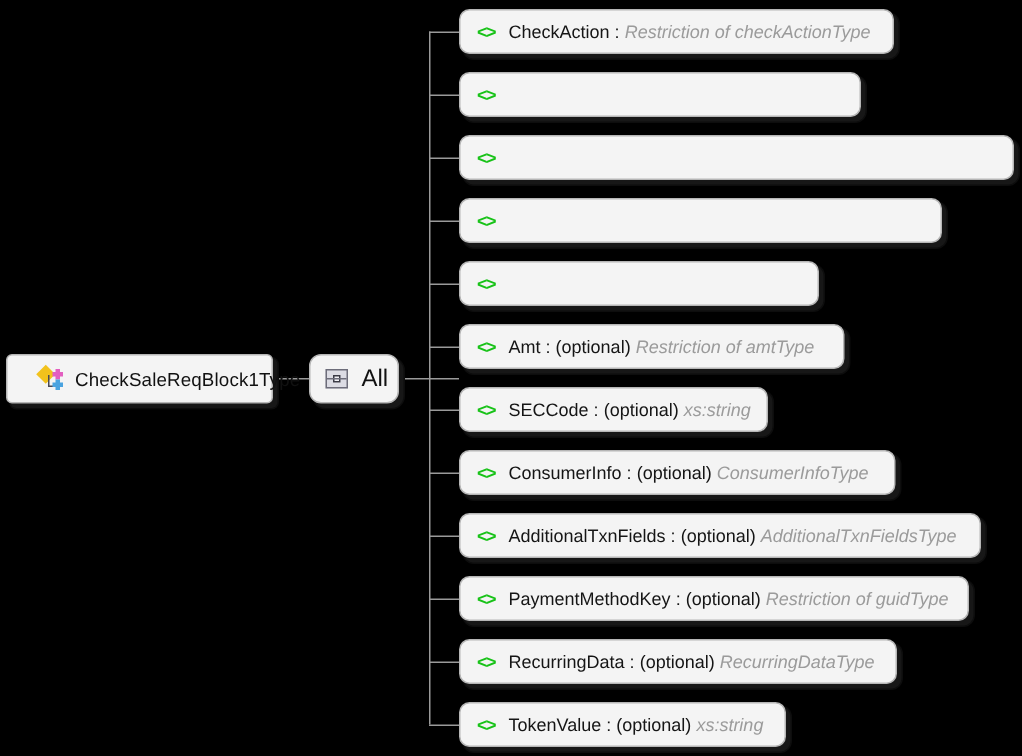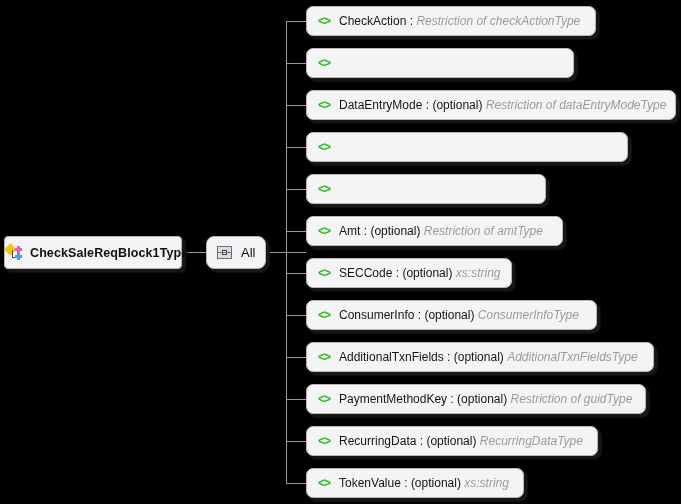--- a/index.html
+++ b/index.html
@@ -42,23 +42,22 @@
     white-space: nowrap;
     color: #1a1a1a;
   }
 
   
   .node-root {
     left: 4px;
     top: 236px;
     width: 178px;
     height: 33px;
-    padding-left: 1px;
+    padding-left: 21px;
     border-radius: 4px;
-    font-weight: bold;
   }
   .node-root .node-label {
     font-size: 12.5px;
     color: #111111;
     margin-left: 7px;
     letter-spacing: .1px;
   }
 
   
   .icon-complextype {
@@ -102,21 +101,21 @@
   
   .node-all {
     left: 206px;
     top: 236px;
     width: 60px;
     height: 33px;
     padding-left: 10px;
     border-radius: 8px;
   }
   .node-all .node-label {
-    font-size: 13px;
+    font-size: 16px;
     margin-left: 9px;
     color: #111111;
   }
   .icon-all {
     position: relative;
     width: 15px;
     height: 13px;
     flex: 0 0 15px;
     box-sizing: border-box;
     border: 1px solid #6d6d7a;
@@ -213,21 +212,20 @@
   <div id="element-list">
       <div class="node node-el" style="top: 6px; width: 290px;">
         <span class="icon-element">&lt;&gt;</span>
         <span class="el-text"><span class="el-name">CheckAction</span> <span class="el-sep">:</span> <span class="el-type">Restriction of checkActionType</span></span>
       </div>
       <div class="node node-el" style="top: 48px; width: 268px;">
         <span class="icon-element">&lt;&gt;</span>
       </div>
       <div class="node node-el" style="top: 90px; width: 370px;">
         <span class="icon-element">&lt;&gt;</span>
-        <span class="el-text"><span class="el-name">DataEntryMode</span> <span class="el-sep">:</span> <span class="el-opt">(optional)</span> <span class="el-type">Restriction of dataEntryModeType</span></span>
       </div>
       <div class="node node-el" style="top: 132px; width: 322px;">
         <span class="icon-element">&lt;&gt;</span>
       </div>
       <div class="node node-el" style="top: 174px; width: 240px;">
         <span class="icon-element">&lt;&gt;</span>
       </div>
       <div class="node node-el" style="top: 216px; width: 257px;">
         <span class="icon-element">&lt;&gt;</span>
         <span class="el-text"><span class="el-name">Amt</span> <span class="el-sep">:</span> <span class="el-opt">(optional)</span> <span class="el-type">Restriction of amtType</span></span>

